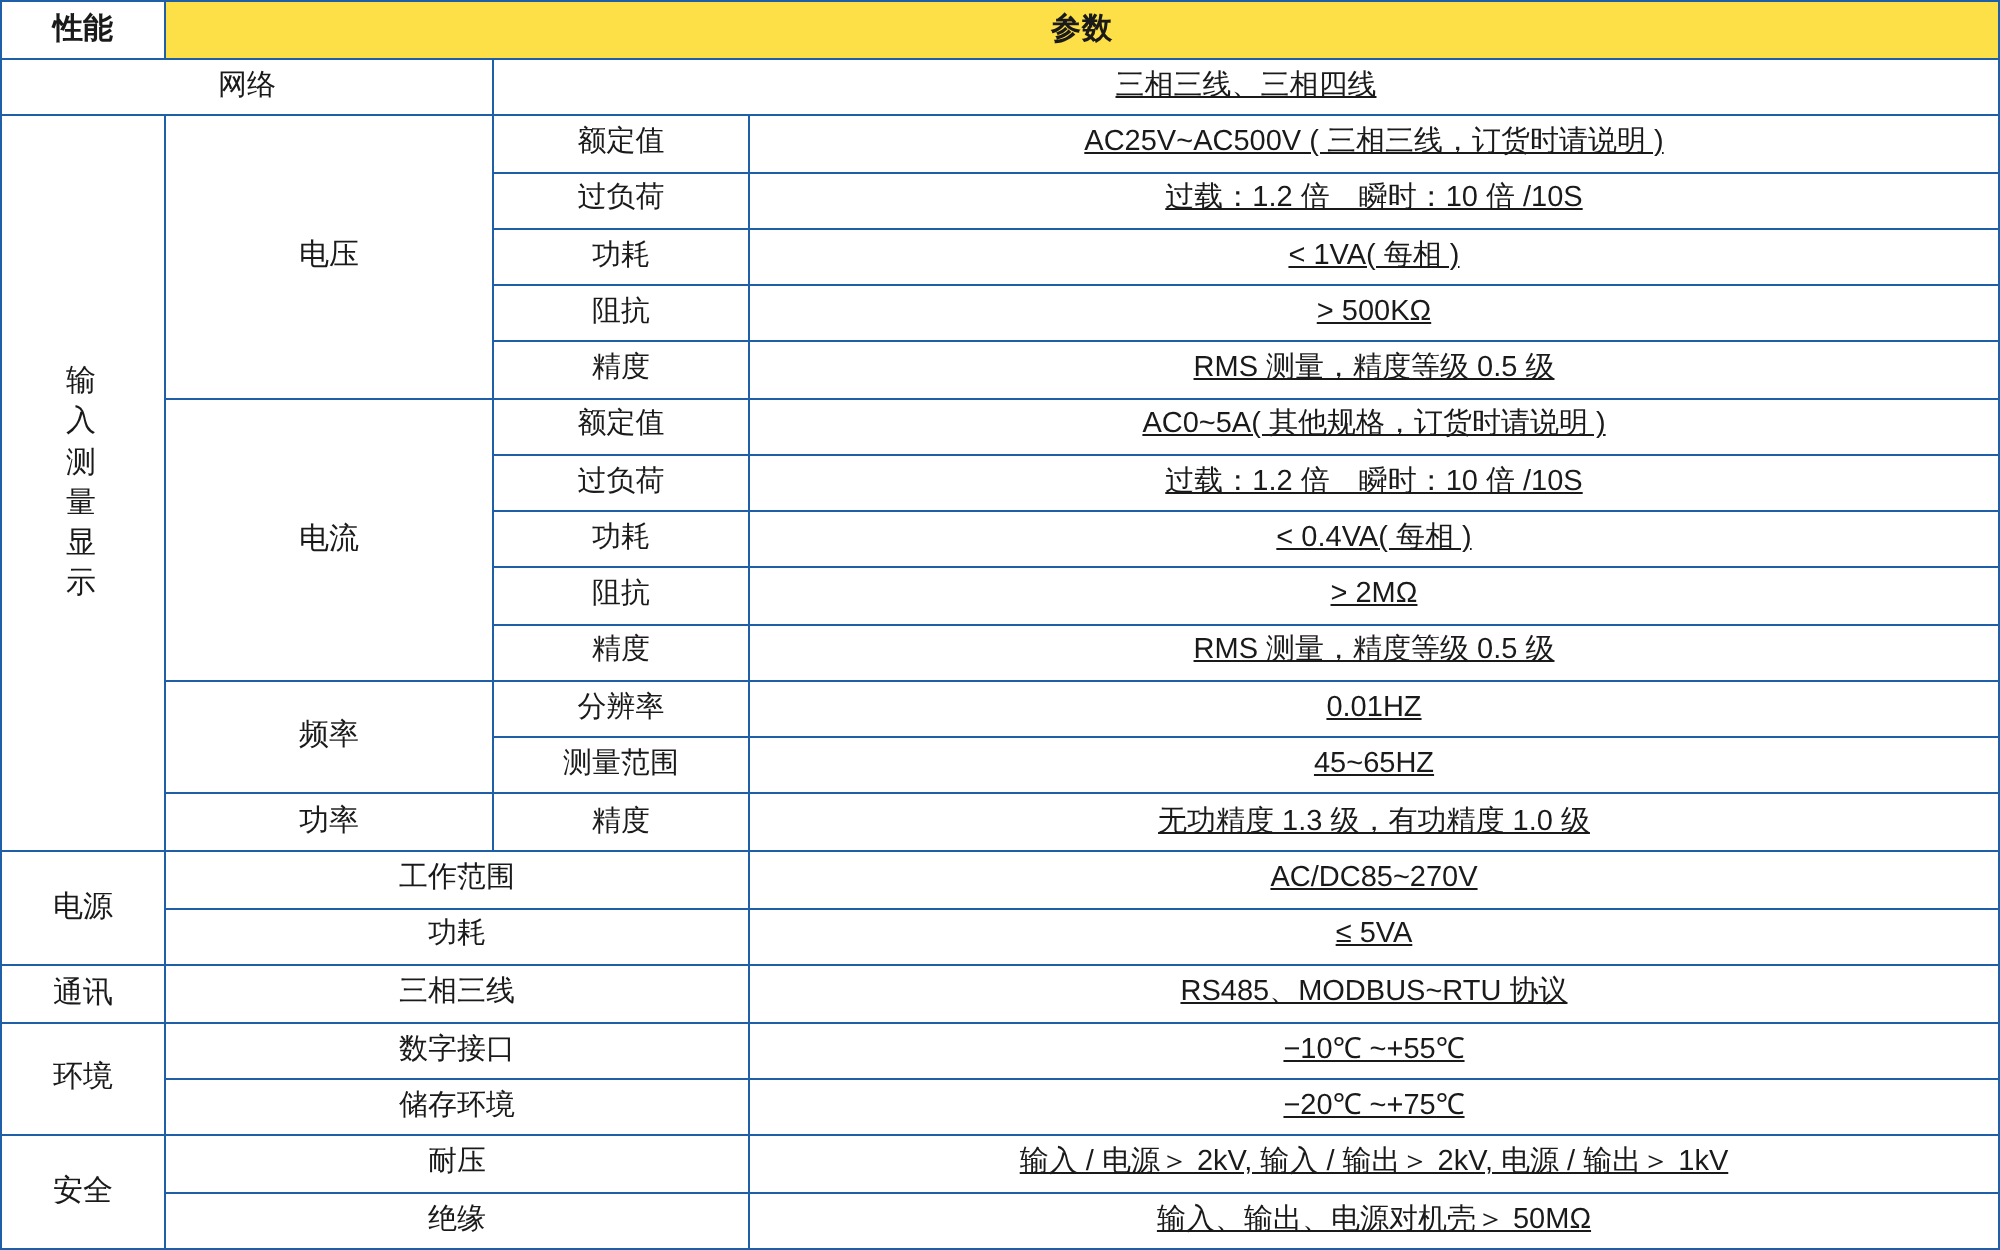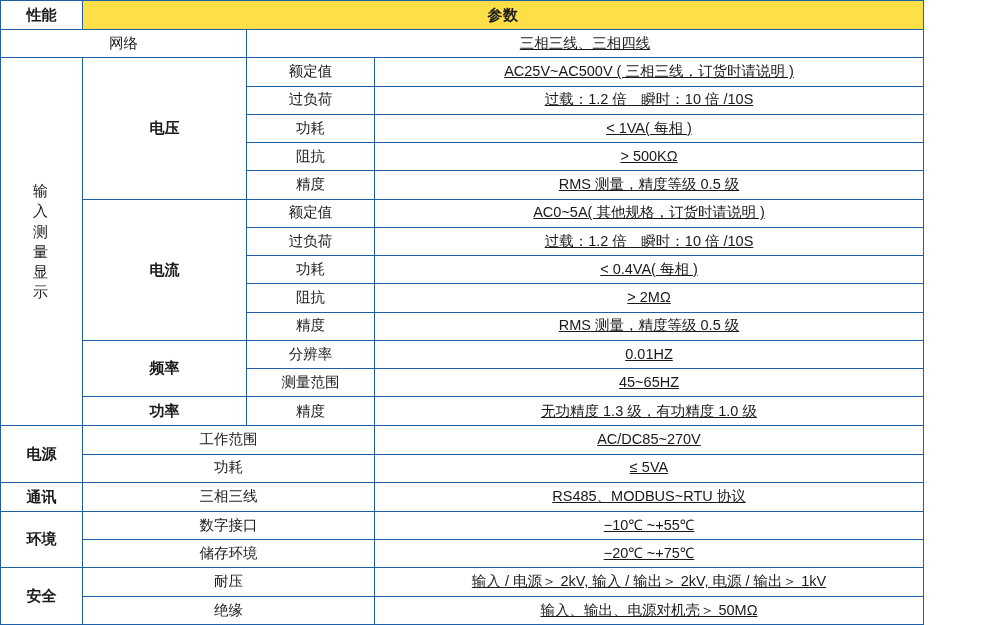--- a/index.html
+++ b/index.html
@@ -10,21 +10,21 @@
     width: 1000px;
     height: 625px;
     background: #ffffff;
     font-family: "Liberation Sans", sans-serif;
     color: #000000;
     overflow: hidden;
   }
   .spec-table {
     border-collapse: collapse;
     table-layout: fixed;
-    width: 924px;
+    width: 1000px;
     height: 625px;
     font-size: 14.5px;
   }
   .spec-table td {
     border: 1px solid #1f5fa8;
     text-align: center;
     vertical-align: middle;
     padding: 2px 4px;
     line-height: 1.35;
     color: #1a1a1a;
@@ -36,21 +36,21 @@
     font-size: 15px;
     letter-spacing: 0.5px;
   }
   .hdr-left {
     background: #ffffff;
     color: #1363a8;
     font-weight: bold;
     font-size: 15px;
   }
   .cat {
-    font-weight: bold;
+    font-weight: normal;
     font-size: 15px;
   }
   .vert {
     font-size: 15px;
     line-height: 1.6;
     letter-spacing: 2px;
   }
   .vert span {
     display: block;
   }

